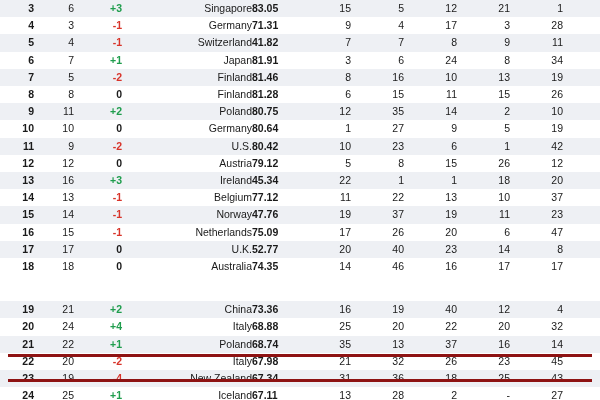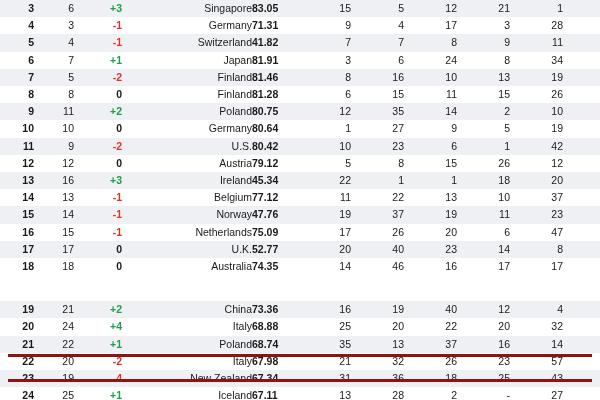--- a/index.html
+++ b/index.html
@@ -322,21 +322,21 @@
         <tr class="plain">
           <td class="c-rank">22</td>
           <td class="c-prev">20</td>
           <td class="c-chg down">-2</td>
           <td class="c-country">Italy</td>
           <td class="c-score">67.98</td>
           <td class="c-d">21</td>
           <td class="c-d">32</td>
           <td class="c-d">26</td>
           <td class="c-d">23</td>
-          <td class="c-d">57</td>
+          <td class="c-d">45</td>
           <td class="c-d">16</td>
         </tr>
         <tr class="shade">
           <td class="c-rank">23</td>
           <td class="c-prev">19</td>
           <td class="c-chg down">-4</td>
           <td class="c-country">New Zealand</td>
           <td class="c-score">67.34</td>
           <td class="c-d">31</td>
           <td class="c-d">36</td>

